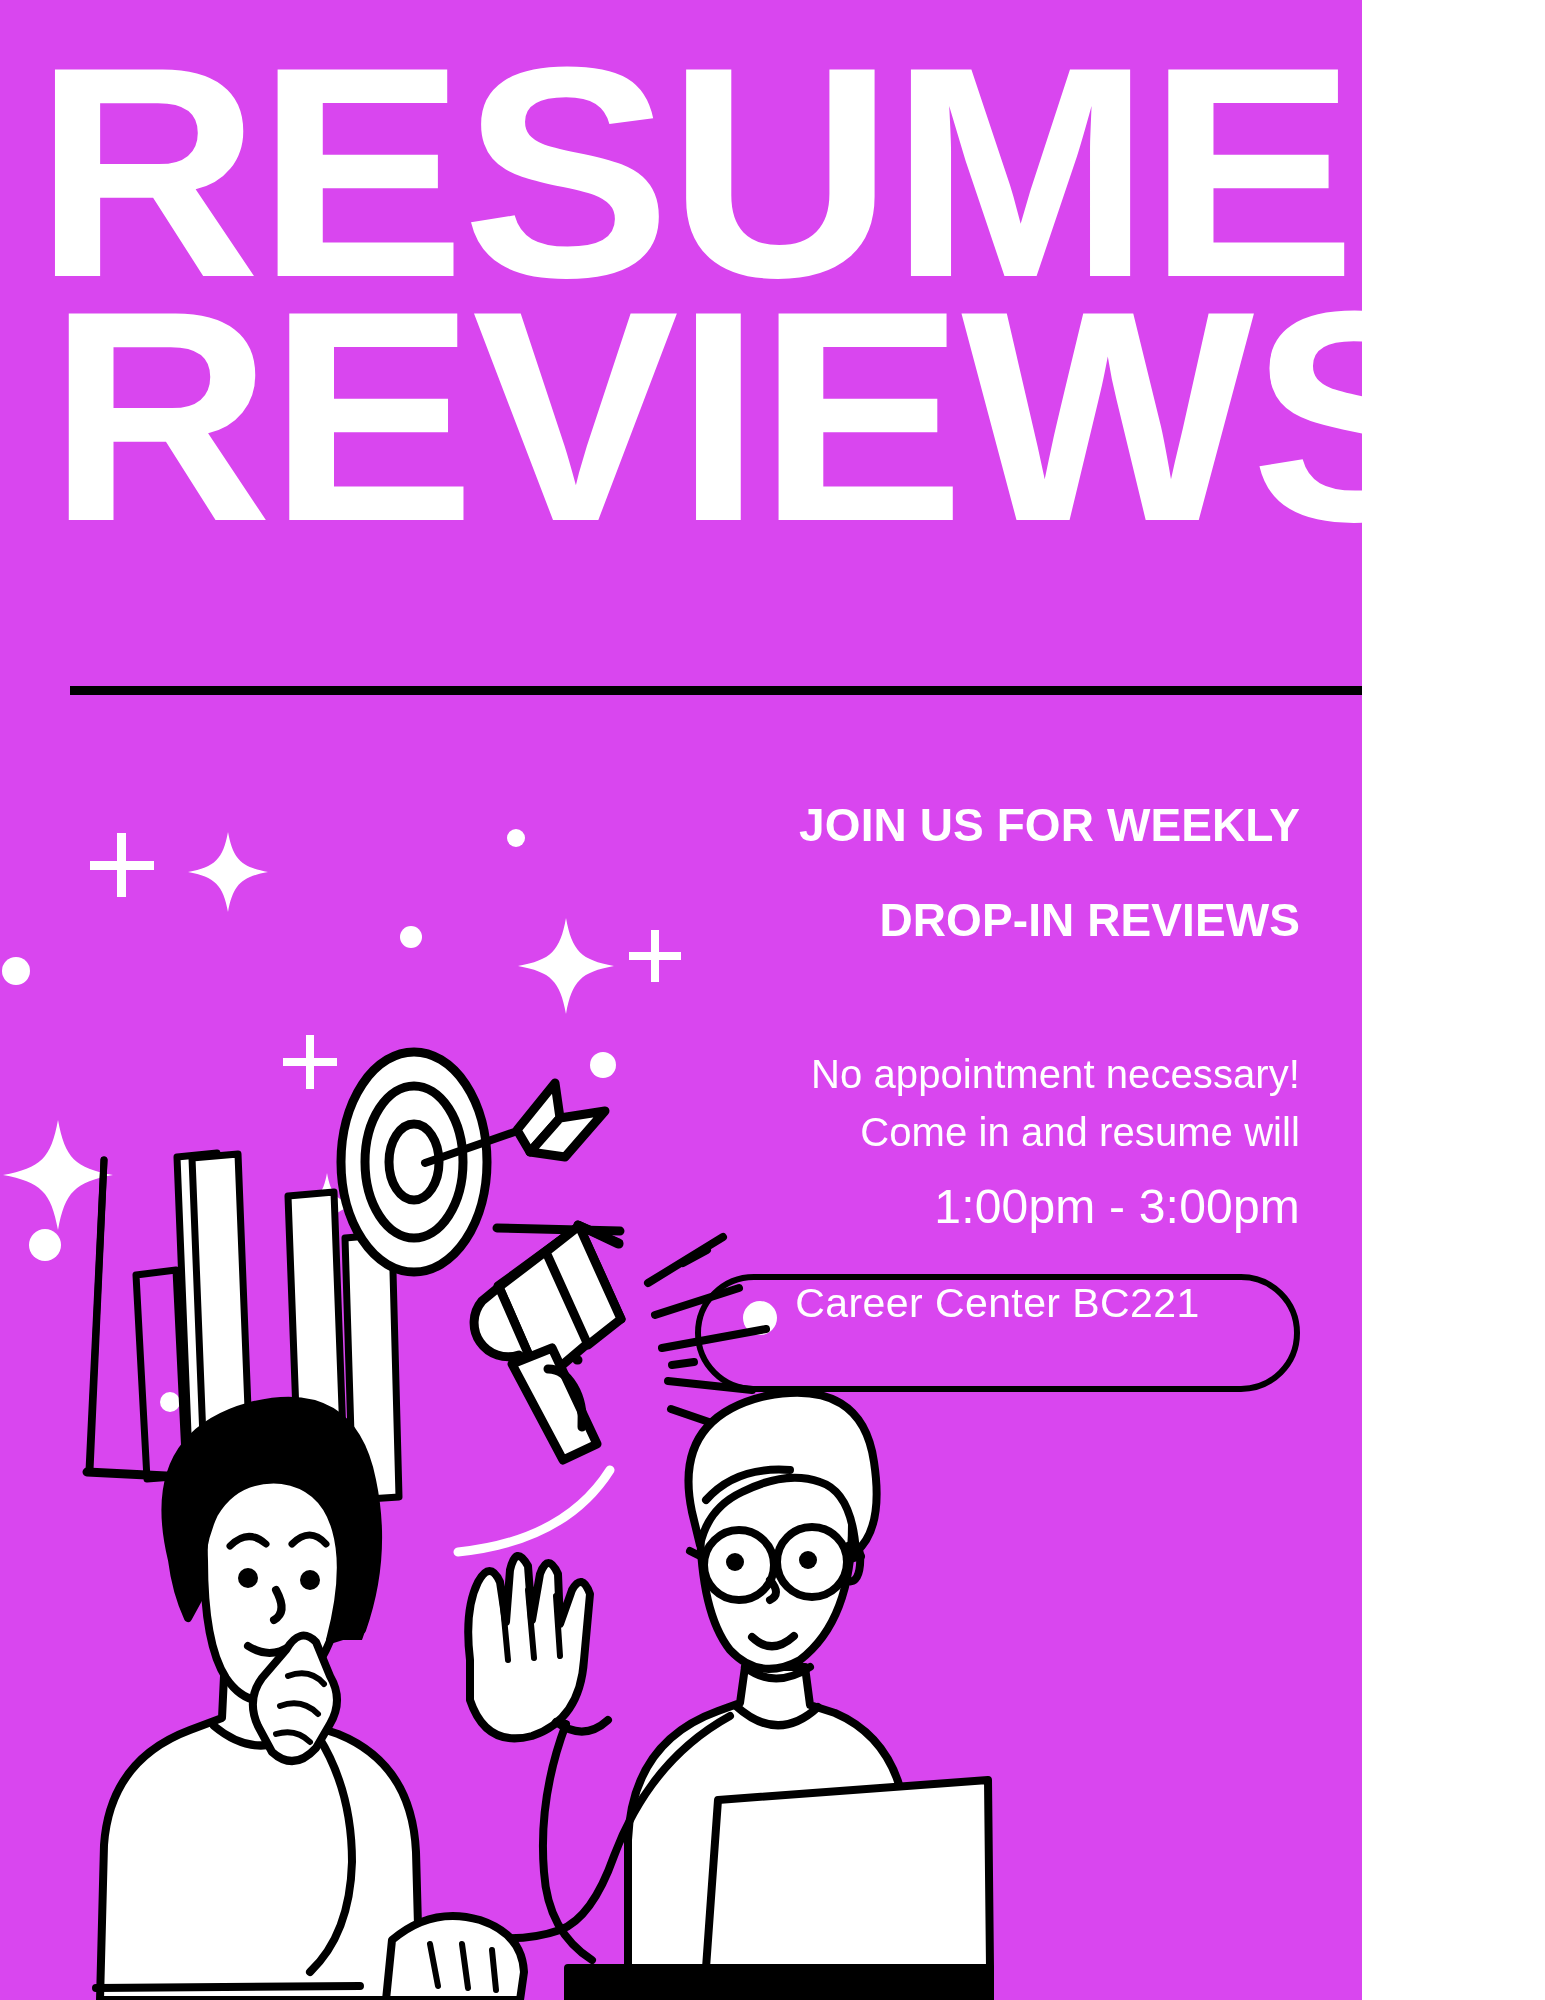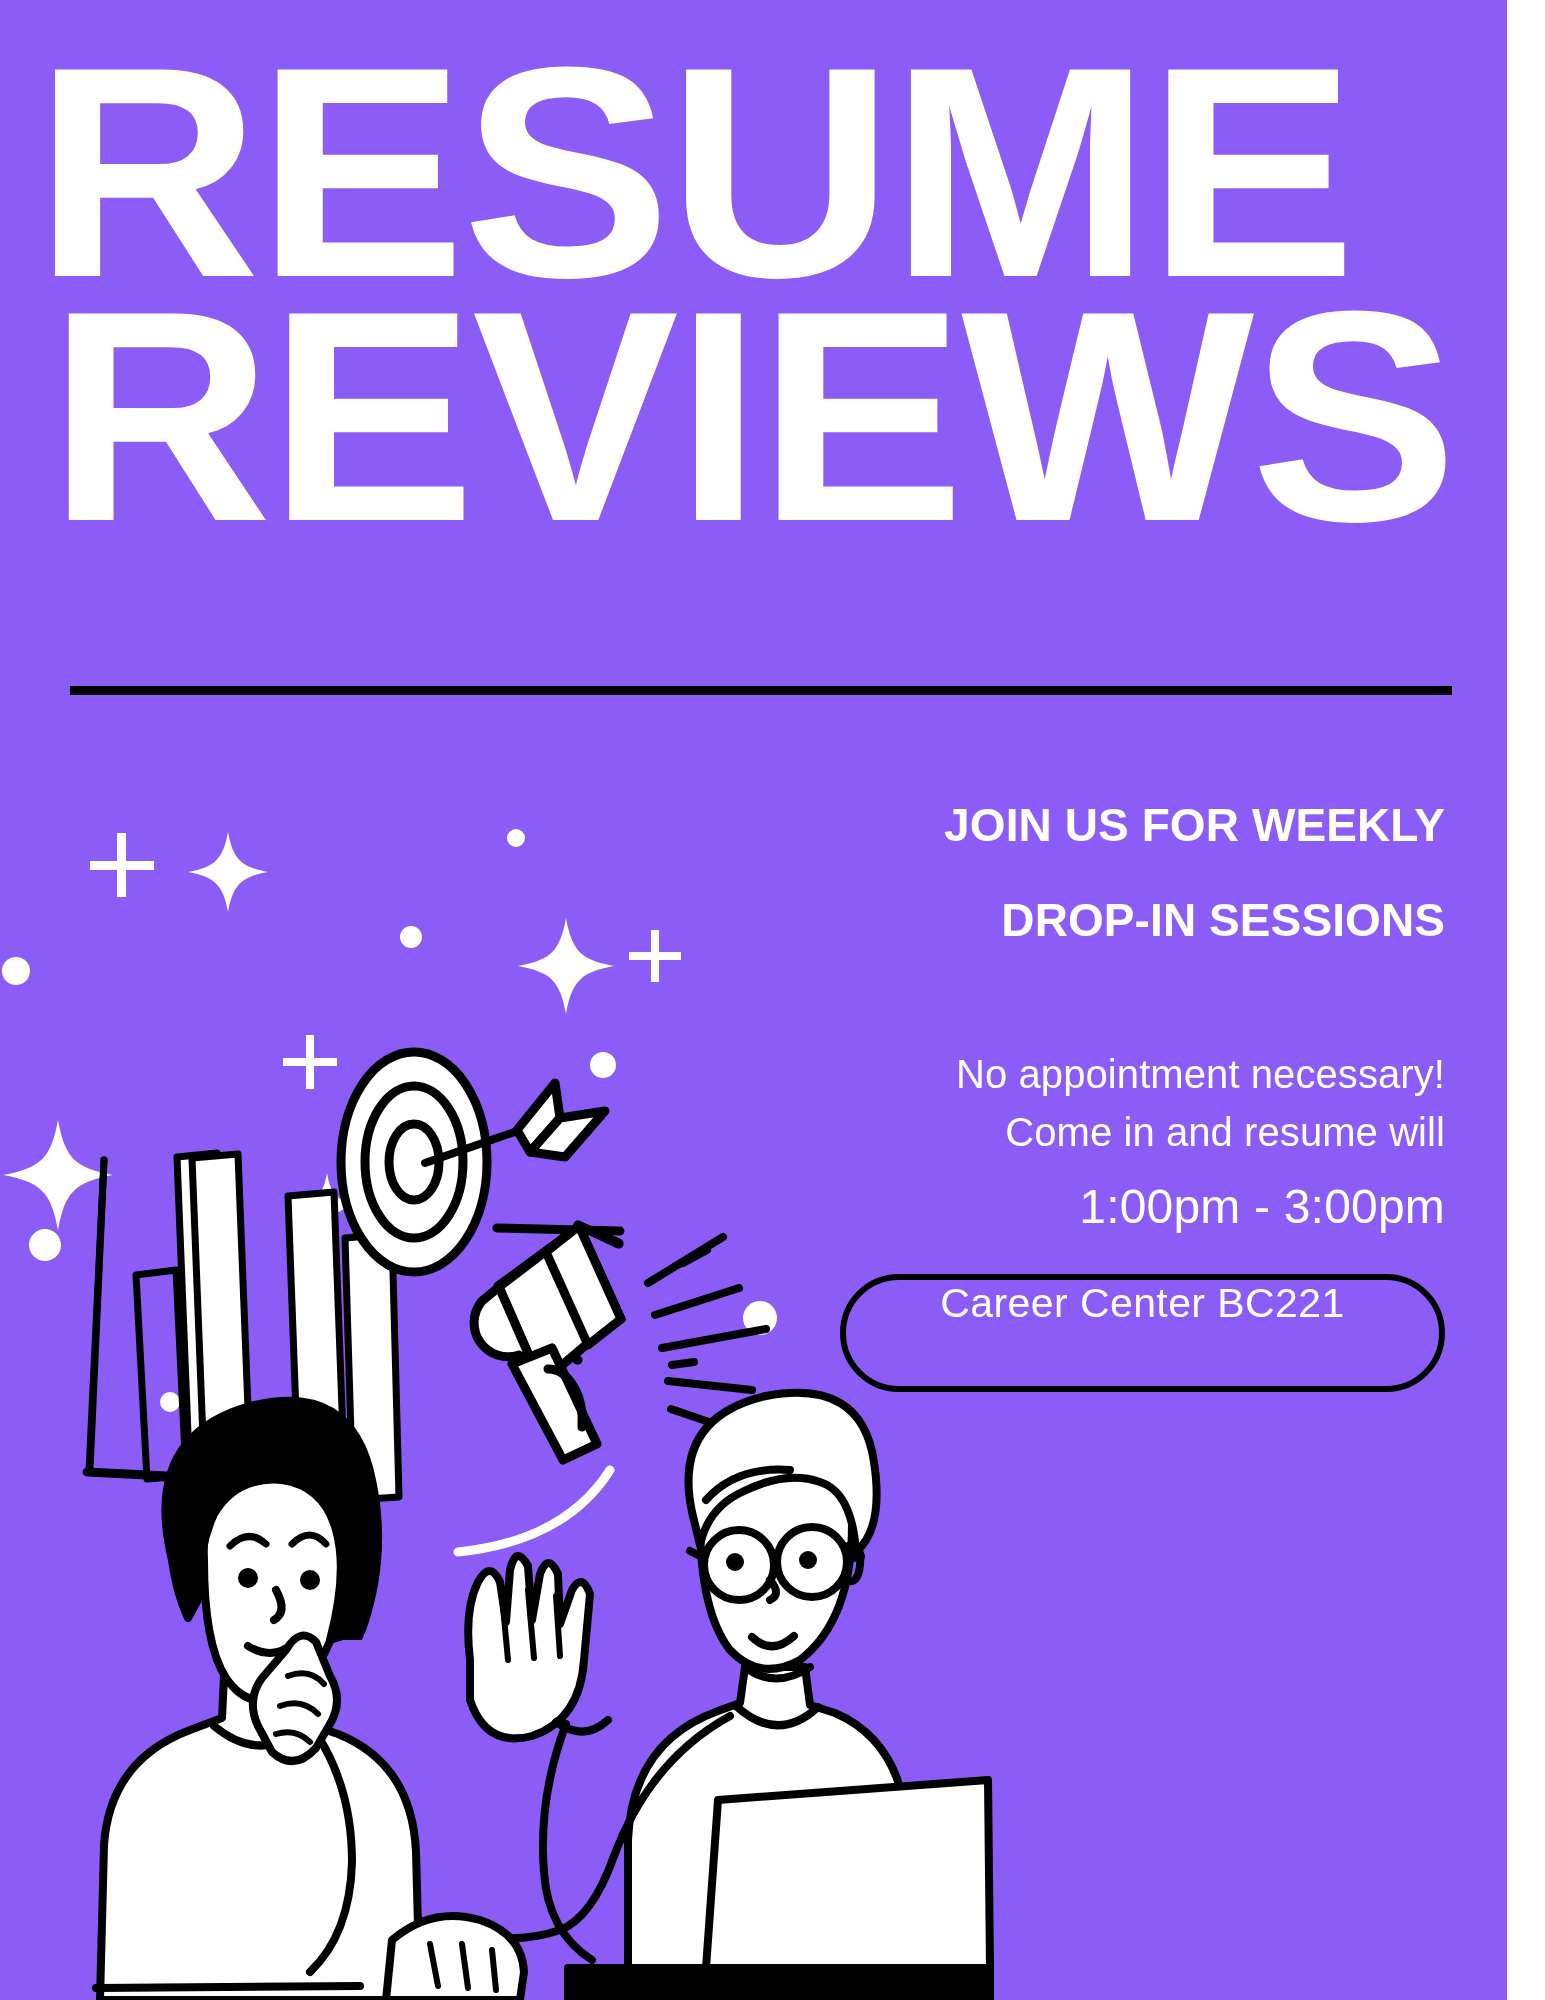--- a/index.html
+++ b/index.html
@@ -5,24 +5,24 @@
   html, body {
     margin: 0;
     padding: 0;
     background: #ffffff;
   }
   body {
     font-family: "Liberation Sans", sans-serif;
   }
   .poster {
     position: relative;
-    width: 1507px;
+    width: 1362px;
     height: 2000px;
     overflow: hidden;
-    background: #8b5cf6;
+    background: #d946ef;
   }
 
   
   .title-block {
     position: absolute;
     left: 0;
     top: 52px;
     width: 1545px;
   }
   .title-line {
@@ -341,21 +341,21 @@
 
         <path d="M96 1988 L360 1986" fill="none" stroke-width="8"></path>
       </g>
     </svg>
   </div>
 
   <div class="right-col">
 
     <div class="kicker">
       <div>JOIN US FOR WEEKLY</div>
-      <div>DROP-IN SESSIONS</div>
+      <div>DROP-IN REVIEWS</div>
     </div>
 
     <div class="blurb">
       <div>No appointment necessary!</div>
       <div>Come in and resume will</div>
     </div>
 
     <div class="when-time">1:00pm - 3:00pm</div>
 
     <div class="pill">

